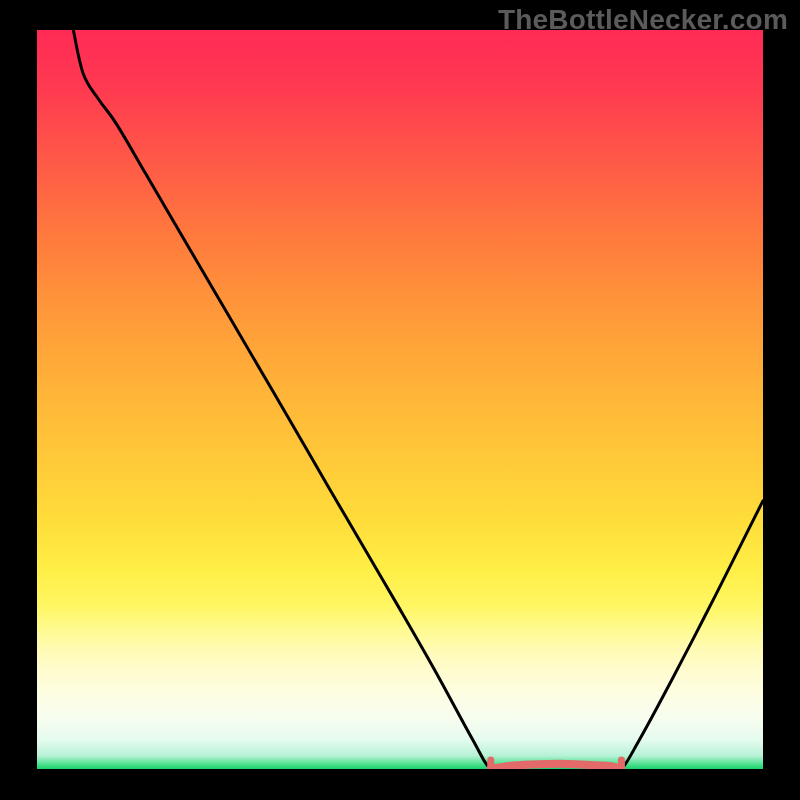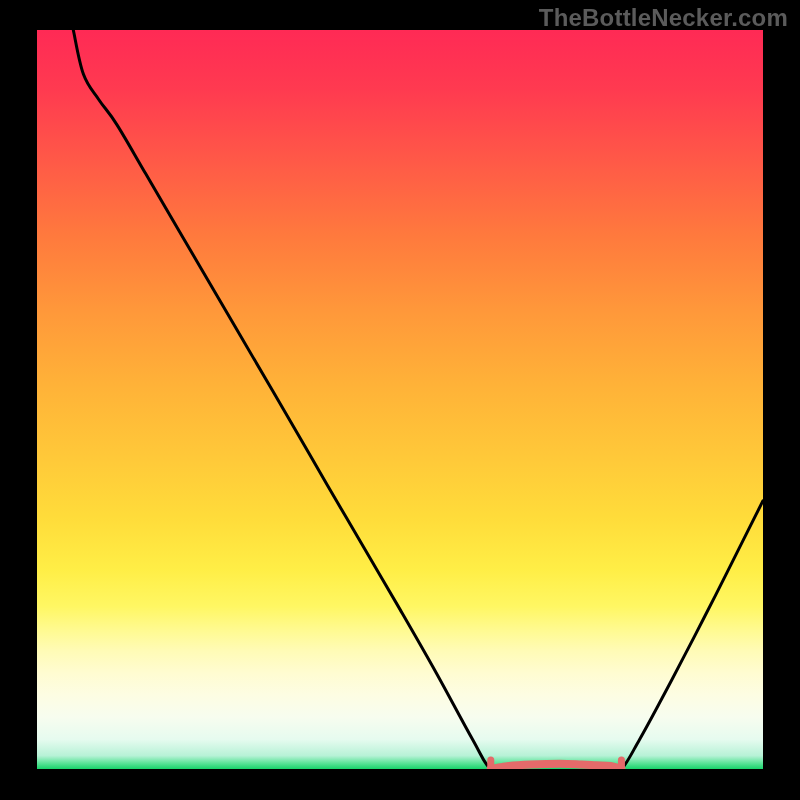--- a/index.html
+++ b/index.html
@@ -15,21 +15,21 @@
     position: relative;
     width: 800px;
     height: 800px;
     background: #000;
   }
   .watermark {
     position: absolute;
     top: 4px;
     right: 12px;
     color: #5b5b5b;
-    font-size: 24px;
+    font-size: 28px;
     font-weight: 600;
     letter-spacing: 0.2px;
     z-index: 10;
   }
   .plot-area {
     position: absolute;
     left: 37px;
     top: 30px;
     width: 726px;
     height: 739px;

